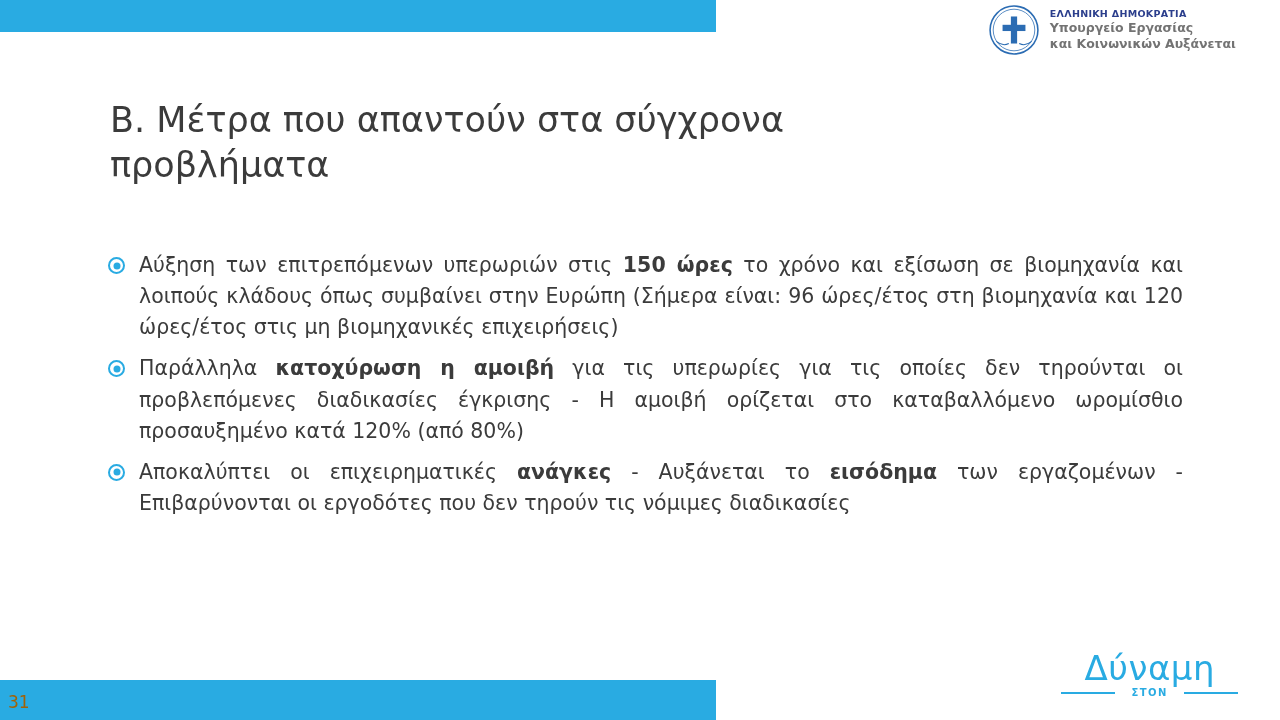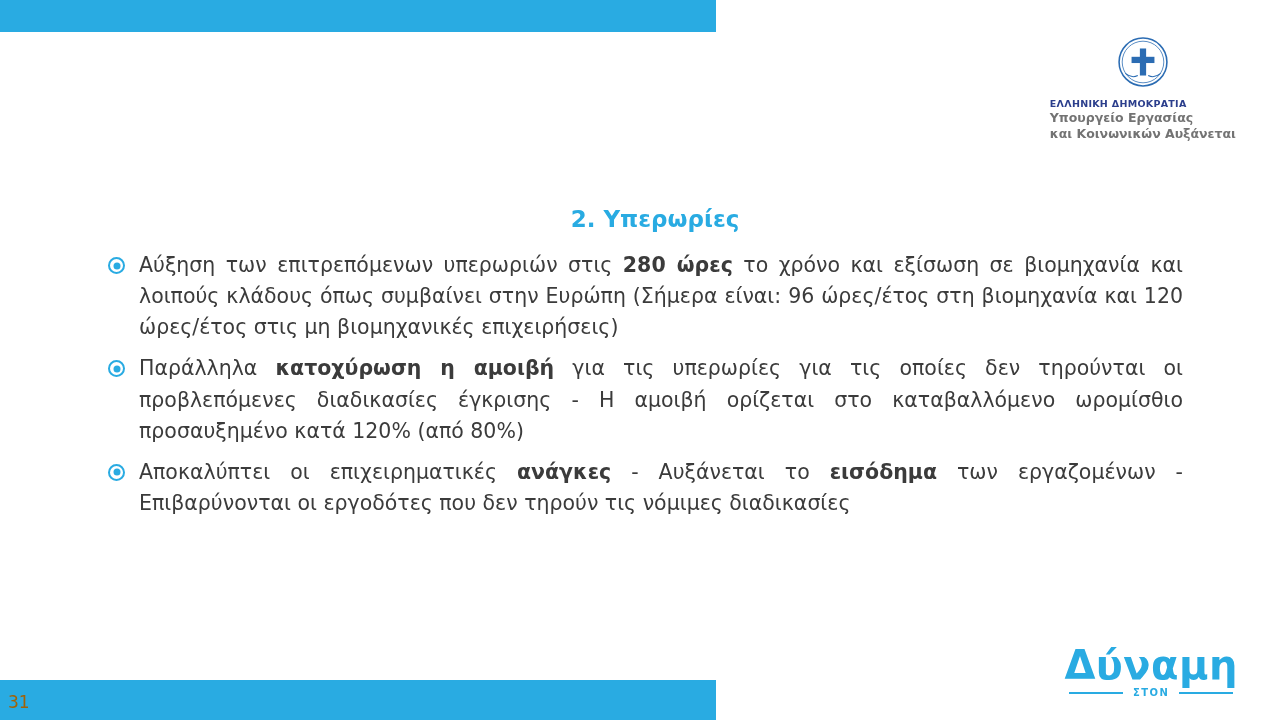--- a/index.html
+++ b/index.html
@@ -36,25 +36,24 @@
     left: 8px; bottom: 8px;
     color: #a16207;
     font-size: 17px;
     line-height: 20px;
     font-family: "DejaVu Sans", "Liberation Sans", sans-serif;
   }
 
   
   .ministry {
     position: absolute;
-    right: 44px; top: 36px;
+    right: 44px; top: 4px;
     display: flex;
     align-items: center;
     gap: 10px;
-    flex-direction: column;
   }
   .emblem {
     width: 52px; height: 52px;
     flex: 0 0 auto;
   }
   .ministry-text {
     display: flex;
     flex-direction: column;
     justify-content: center;
     line-height: 1.25;
@@ -136,29 +135,29 @@
 
   
   .logo {
     position: absolute;
     right: 42px; bottom: 20px;
     text-align: center;
     color: #29ABE2;
     line-height: 1;
   }
   .logo-top {
-    font-size: 40px;
-    font-weight: bold;
+    font-size: 34px;
+    font-weight: normal;
     letter-spacing: .5px;
   }
   .logo-mid {
     display: flex;
     align-items: center;
     justify-content: center;
-    gap: 10px;
+    gap: 16px;
     margin: 3px 0 2px 0;
   }
   .logo-mid .rule {
     height: 2px;
     width: 54px;
     background: #29ABE2;
   }
   .logo-mid .word {
     font-size: 10px;
     letter-spacing: 1.5px;
@@ -190,27 +189,27 @@
         <path d="M84 72 q-12 10 -24 4"></path>
       </g>
     </svg>
     <div class="ministry-text">
       <div class="ministry-line1">ΕΛΛΗΝΙΚΗ ΔΗΜΟΚΡΑΤΙΑ</div>
       <div class="ministry-line2">Υπουργείο Εργασίας</div>
       <div class="ministry-line3">και Κοινωνικών Αυξάνεται</div>
     </div>
   </div>
 
-
-  <div class="subtitle">2. Υπερωρίες</div>
+  <div class="title">Β. Μέτρα που απαντούν στα σύγχρονα προβλήματα</div>
+
 
   <div class="bullets">
       <div class="bullet">
         <span class="bullet-marker"></span>
-        <div class="bullet-text"><span>Αύξηση των επιτρεπόμενων υπερωριών στις </span><b>280 ώρες</b><span> το χρόνο και εξίσωση σε βιομηχανία και λοιπούς κλάδους όπως συμβαίνει στην Ευρώπη (Σήμερα είναι: 96 ώρες/έτος στη βιομηχανία και 120 ώρες/έτος στις μη βιομηχανικές επιχειρήσεις)</span></div>
+        <div class="bullet-text"><span>Αύξηση των επιτρεπόμενων υπερωριών στις </span><b>150 ώρες</b><span> το χρόνο και εξίσωση σε βιομηχανία και λοιπούς κλάδους όπως συμβαίνει στην Ευρώπη (Σήμερα είναι: 96 ώρες/έτος στη βιομηχανία και 120 ώρες/έτος στις μη βιομηχανικές επιχειρήσεις)</span></div>
       </div>
       <div class="bullet">
         <span class="bullet-marker"></span>
         <div class="bullet-text"><span>Παράλληλα </span><b>κατοχύρωση η αμοιβή</b><span> για τις υπερωρίες για τις οποίες δεν τηρούνται οι προβλεπόμενες διαδικασίες έγκρισης - Η αμοιβή ορίζεται στο καταβαλλόμενο ωρομίσθιο προσαυξημένο κατά 120% (από 80%)</span></div>
       </div>
       <div class="bullet">
         <span class="bullet-marker"></span>
         <div class="bullet-text"><span>Αποκαλύπτει οι επιχειρηματικές </span><b>ανάγκες</b><span> - Αυξάνεται το </span><b>εισόδημα</b><span> των εργαζομένων - Επιβαρύνονται οι εργοδότες που δεν τηρούν τις νόμιμες διαδικασίες</span></div>
       </div>
     </div>

